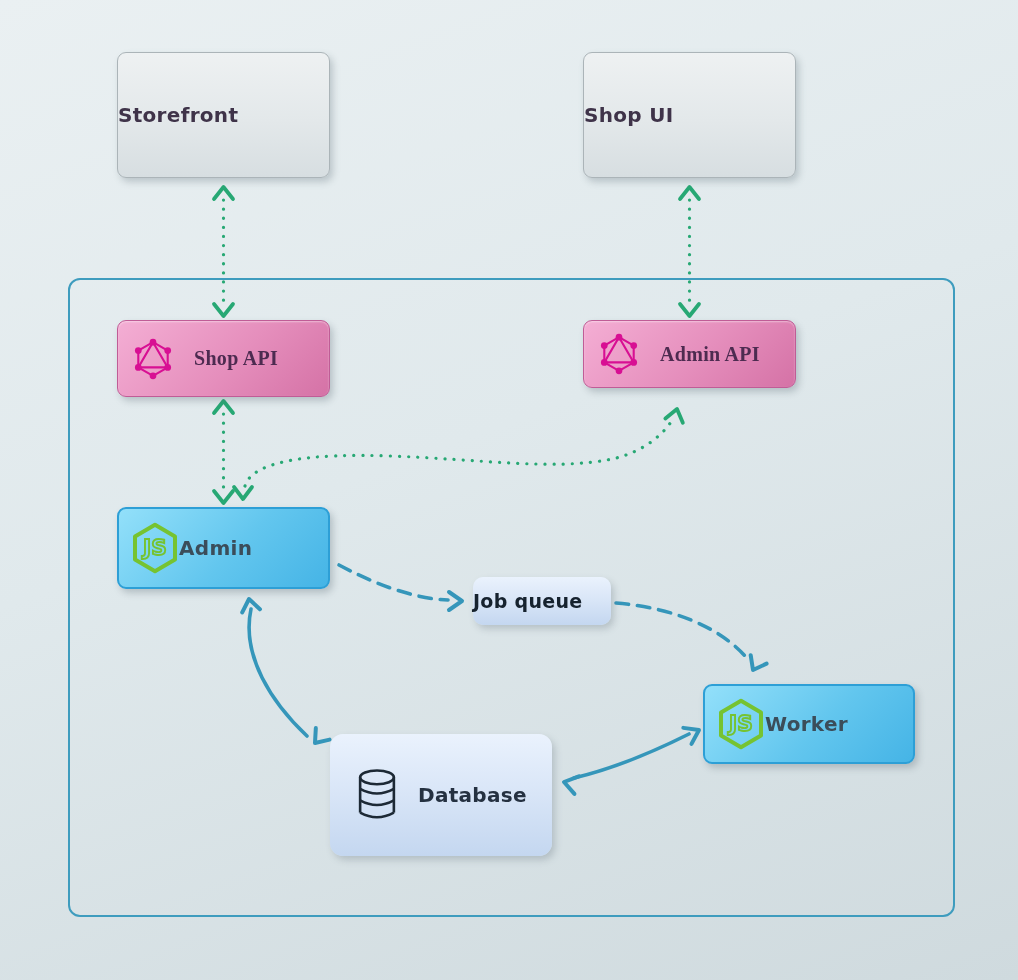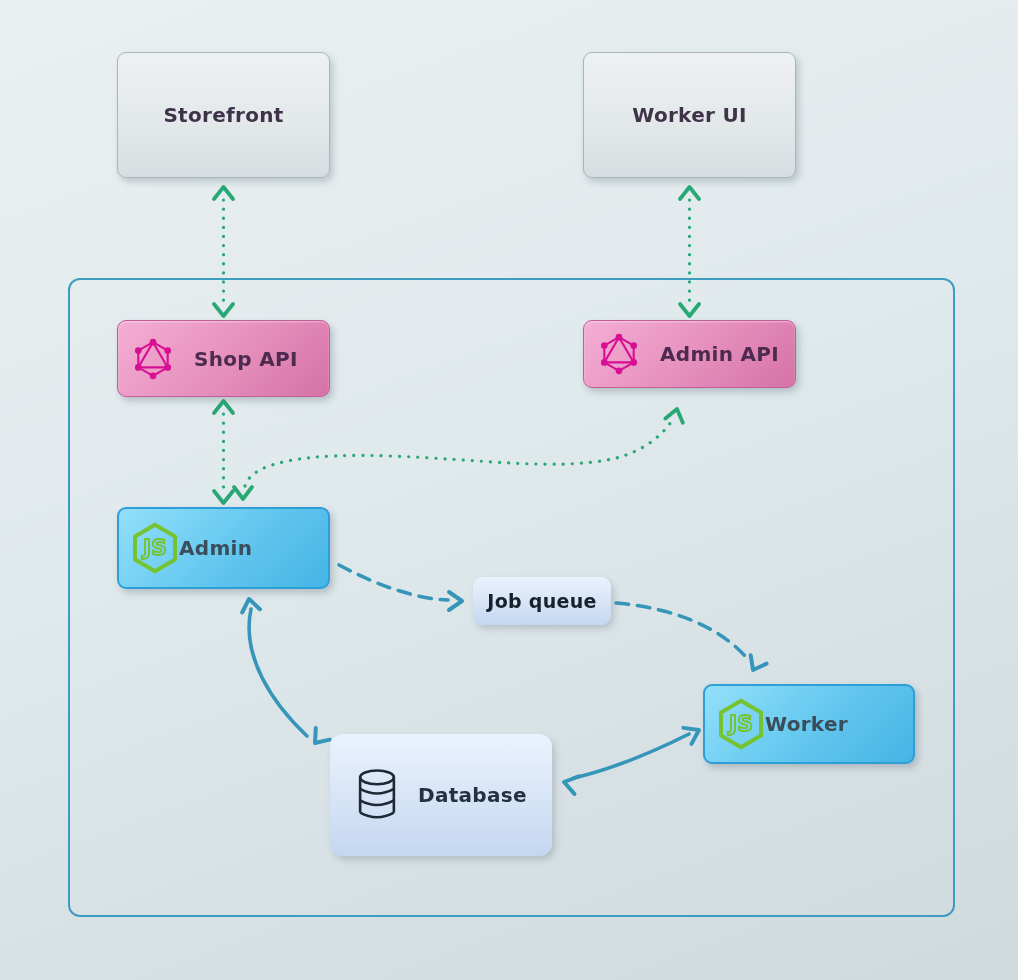--- a/index.html
+++ b/index.html
@@ -20,21 +20,21 @@
   .group-container{
     position:absolute;
     left:68px;top:278px;width:887px;height:639px;
     border:2px solid #3e9cbe;
     border-radius:12px;
     background:transparent;
     box-sizing:border-box;
   }
   .node{
     position:absolute;
-    display:flex;align-items:center;justify-content:center;
+    display:flex;align-items:center;justify-content:flex-start;
     box-sizing:border-box;
     border-radius:9px;
     font-weight:700;
     letter-spacing:.3px;
   }
   .node .label{white-space:nowrap;}
   .node-plain{
     background:linear-gradient(180deg,#eef1f2 0%,#e3e8ea 55%,#d7dee1 100%);
     border:1px solid #abb4b8;
     box-shadow:3px 4px 7px rgba(90,105,115,.30);
@@ -43,20 +43,21 @@
   }
   .node-pink{
     background:linear-gradient(135deg,#f4aed4 0%,#e58ebc 55%,#d572a6 100%);
     border:1px solid #c05c96;
     box-shadow:3px 4px 7px rgba(90,105,115,.32), inset 0 1px 2px rgba(255,255,255,.45);
     color:#4d2b50;
     font-size:20px;
     justify-content:flex-start;
     padding-left:14px;
     gap:20px;
+    font-family:Liberation Serif, serif;
   }
   .node-blue{
     background:linear-gradient(135deg,#93e0fa 0%,#62c6ee 55%,#45b4e6 100%);
     border:2px solid #2d9fd6;
     box-shadow:3px 4px 7px rgba(90,105,115,.32);
     color:#3b4d5a;
     font-size:20px;
     justify-content:flex-start;
     padding-left:12px;
   }
@@ -132,21 +133,21 @@
       <polyline points="577,773 564,782 577,791" transform="rotate(14 564 782)" stroke-width="4" stroke-linecap="round" stroke-linejoin="round"></polyline>
       <polyline points="686,721 699,730 686,739" transform="rotate(-27 699 730)" stroke-width="4" stroke-linecap="round" stroke-linejoin="round"></polyline>
     </g>
   </svg>
 
   <div class="node node-plain" style="left:117px;top:52px;width:213px;height:126px;">
     <span class="label">Storefront</span>
   </div>
 
   <div class="node node-plain" style="left:583px;top:52px;width:213px;height:126px;">
-    <span class="label">Worker UI</span>
+    <span class="label">Shop UI</span>
   </div>
 
   <div class="node node-pink" style="left:117px;top:320px;width:213px;height:77px;">
     <span class="icon">
       <svg width="42" height="42" viewBox="0 0 100 100" fill="none" stroke="#d80f93" stroke-width="5">
         <polygon points="50,10 85,30 85,70 50,90 15,70 15,30"></polygon>
         <polygon points="50,10 85,70 15,70"></polygon>
         <g fill="#d80f93" stroke="none">
           <circle cx="50" cy="10" r="8"></circle>
             <circle cx="85" cy="30" r="8"></circle>

